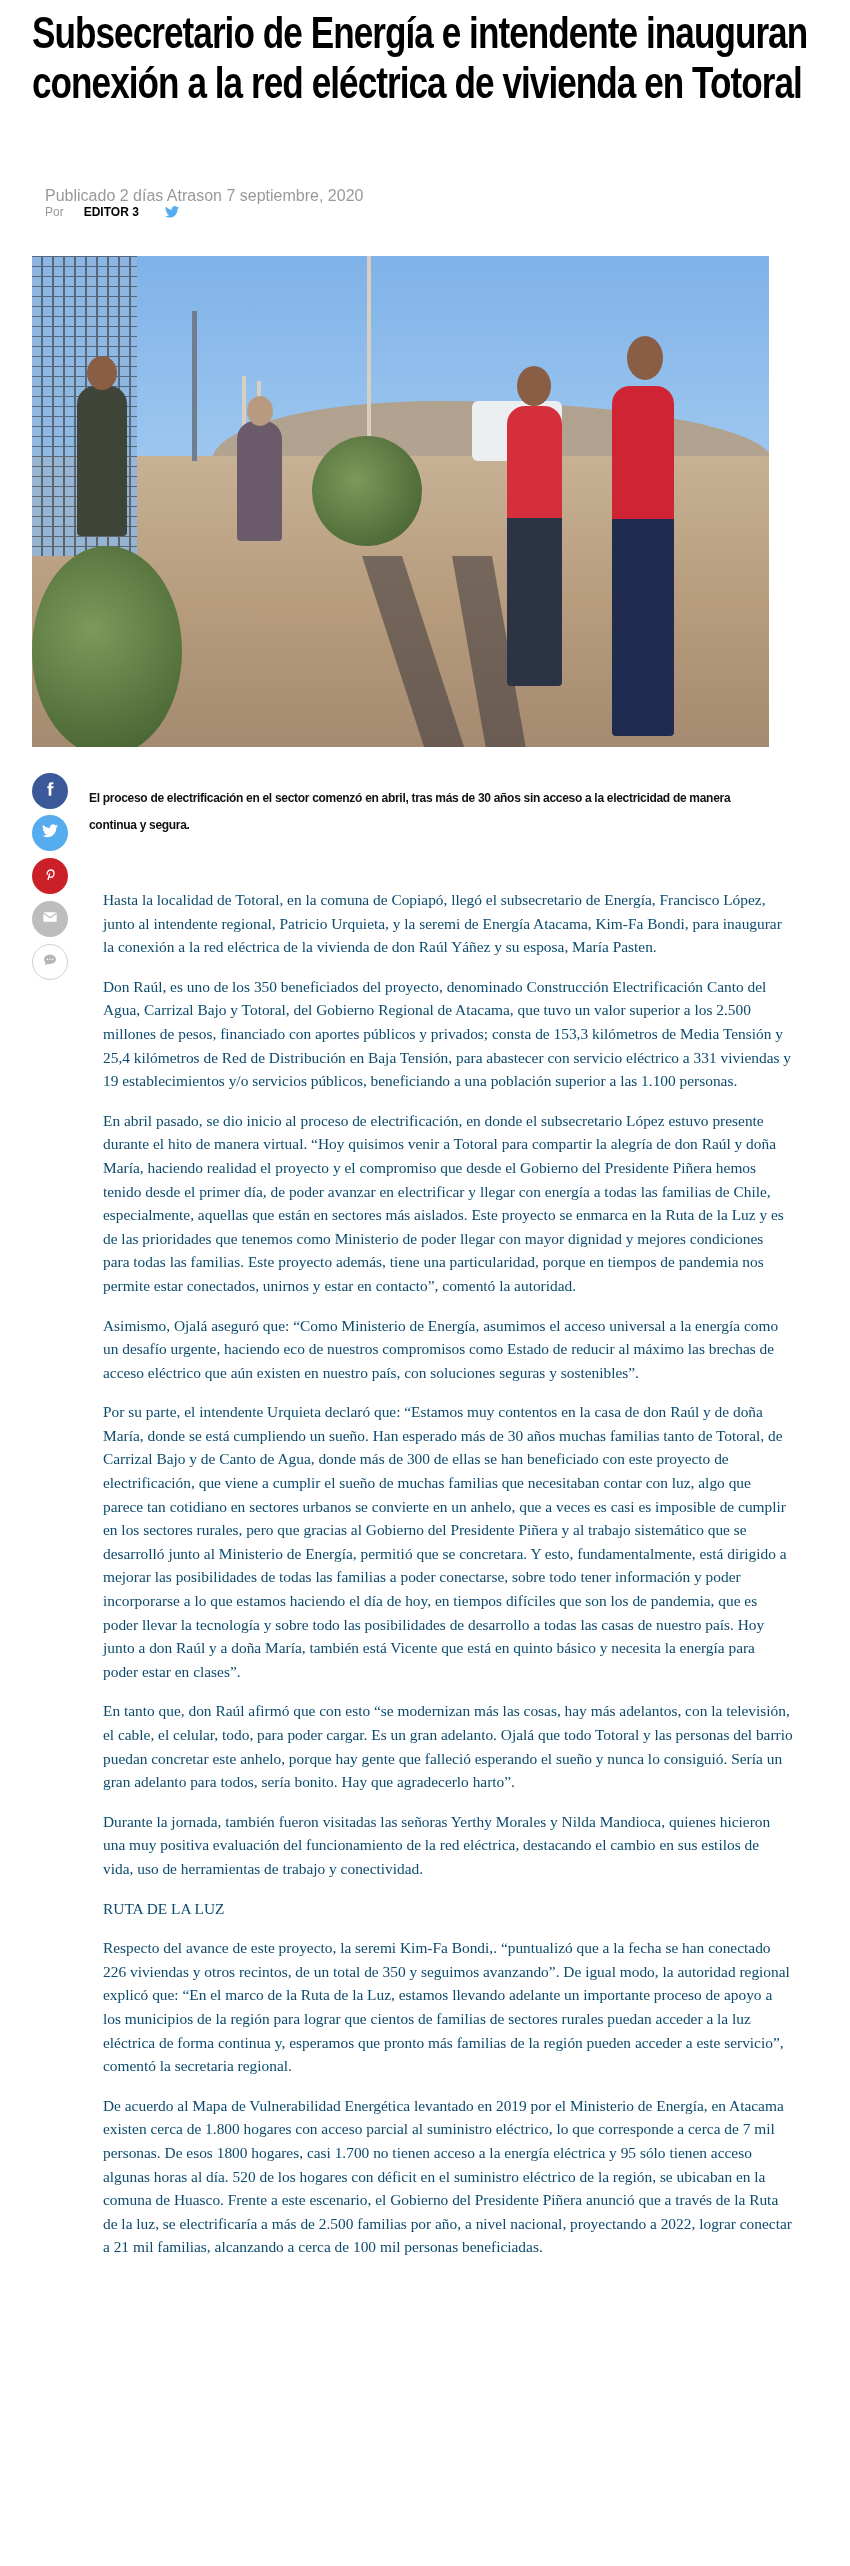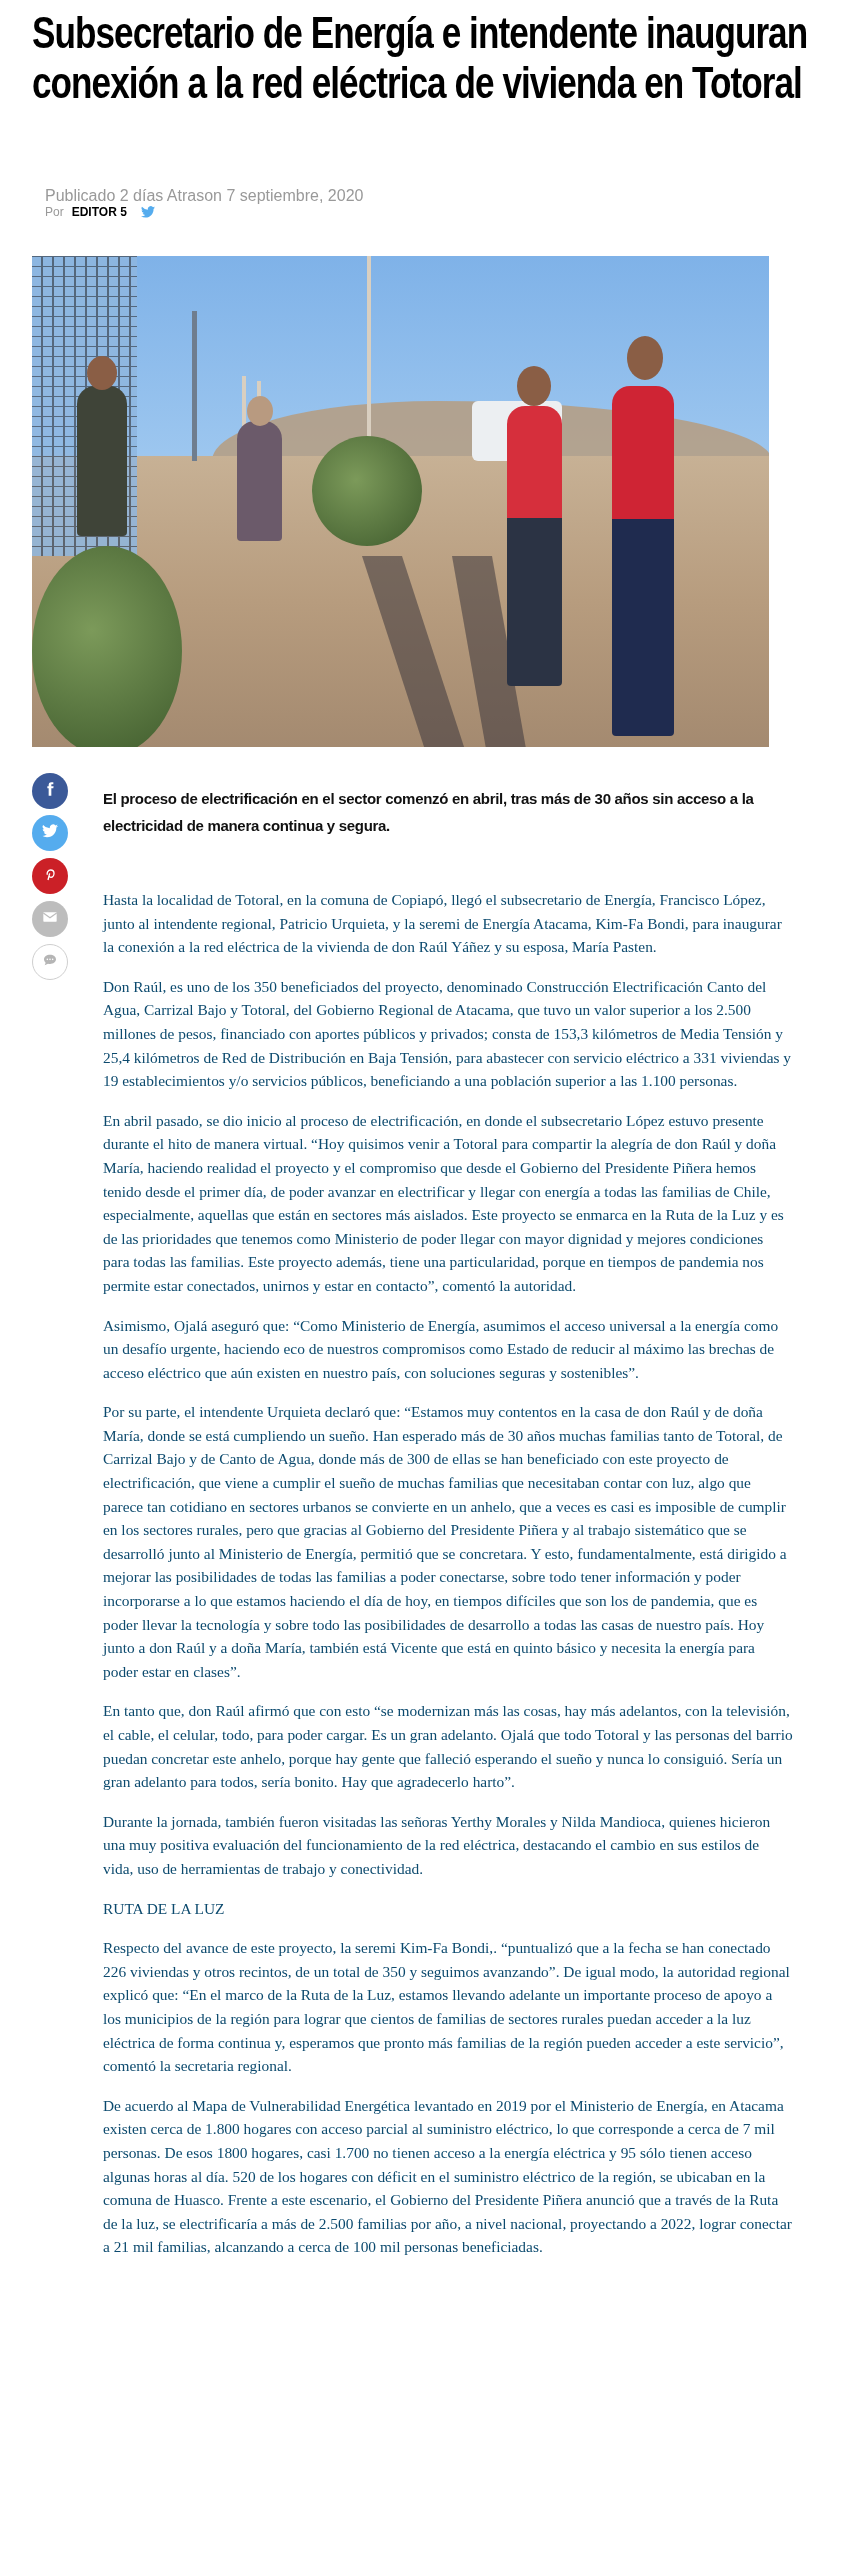--- a/index.html
+++ b/index.html
@@ -6,21 +6,21 @@
   body { width: 850px; height: 2566px; position: relative; overflow: hidden; color: #111; }
 
   .title {
     position: absolute; left: 32px; top: 8px; width: 800px; margin: 0;
     font-family: "Liberation Sans", sans-serif; font-weight: 700;
     font-size: 45px; line-height: 50px; letter-spacing: -1.2px;
     transform: scaleX(0.78); transform-origin: left top; width: 1040px;
     color: #000;
   }
   .meta { position: absolute; left: 45px; top: 187px; font-family: "Liberation Sans", sans-serif; font-size: 16px; color: #999; }
-  .byline { position: absolute; left: 45px; top: 205px; font-family: "Liberation Sans", sans-serif; font-size: 12px; color: #999; display: flex; align-items: center; gap: 8px; }
+  .byline { position: absolute; left: 45px; top: 205px; font-family: "Liberation Sans", sans-serif; font-size: 12px; color: #999; display: flex; align-items: center; gap: 20px; }
   .byline .author { color: #000; font-weight: 700; text-decoration: none; }
   .byline .tw { display: inline-block; width: 14px; height: 12px; margin-left: 6px; }
 
   .photo {
     position: absolute; left: 32px; top: 256px; width: 737px; height: 491px; overflow: hidden;
     background: linear-gradient(180deg, #7fb2e8 0%, #9cc6ef 40%, #c9c7b5 55%, #c4a98a 62%, #bfa88e 100%);
   }
   .photo .hills { position: absolute; left: 180px; top: 145px; width: 560px; height: 60px; background: #b89a78; border-radius: 40% 60% 0 0 / 100% 100% 0 0; opacity: .8; }
   .photo .ground { position: absolute; left: 0; top: 200px; width: 737px; height: 291px; background: linear-gradient(180deg, #c7b195 0%, #b79c7e 50%, #a48a70 100%); }
   .photo .fence { position: absolute; left: 0; top: 0; width: 105px; height: 300px;
@@ -34,39 +34,39 @@
 
   .share { position: absolute; left: 32px; width: 36px; height: 36px; border-radius: 50%; display: flex; align-items: center; justify-content: center; cursor: pointer; }
   .share svg { width: 16px; height: 16px; }
   .share.fb { top: 773px; background: #3b5998; }
   .share.tw2 { top: 815px; background: #55acee; }
   .share.pin { top: 858px; background: #cb2027; }
   .share.mail { top: 901px; background: #bdbdbd; }
   .share.comment { top: 944px; background: #fff; border: 1px solid #cfcfcf; box-sizing: border-box; }
 
   .lead {
-    position: absolute; left: 103px; top: 785px; width: 690px; margin: 0;
-    font-family: "Liberation Sans", sans-serif; font-weight: 700; font-size: 15px; line-height: 27px; color: #111;
+    position: absolute; left: 89px; top: 785px; width: 690px; margin: 0;
+    font-family: "Liberation Sans", sans-serif; font-weight: 700; font-size: 12px; line-height: 27px; color: #111;
     letter-spacing: -0.3px;
   }
 
   .body { position: absolute; left: 103px; top: 888px; width: 690px; font-family: "Liberation Serif", serif; font-size: 15.4px; line-height: 23.6px; color: #0c4a6e; }
   .body p { margin: 0 0 16px 0; }
   .body p.subhead { }
 </style>
 </head>
 <body>
 
 <h1 class="title">Subsecretario de Energía e intendente inauguran conexión a la red eléctrica de vivienda en Totoral</h1>
 
 <div class="meta">Publicado 2 días Atrason 7 septiembre, 2020</div>
 
 <div class="byline">
   <span>Por</span>
-  <a class="author" href="#">EDITOR 5</a>
+  <a class="author" href="#">EDITOR 3</a>
   <span class="tw">
     <svg viewBox="0 0 24 20" width="14" height="12">
         <path fill="#55acee" d="M24 2.4a9.8 9.8 0 0 1-2.8.8A4.9 4.9 0 0 0 23.3.4a9.8 9.8 0 0 1-3.1 1.2A4.9 4.9 0 0 0 11.8 6 14 14 0 0 1 1.7.9a4.9 4.9 0 0 0 1.5 6.6 4.9 4.9 0 0 1-2.2-.6v.1a4.9 4.9 0 0 0 3.9 4.8 4.9 4.9 0 0 1-2.2.1 4.9 4.9 0 0 0 4.6 3.4A9.9 9.9 0 0 1 0 17.3 14 14 0 0 0 7.5 19.5c9.1 0 14-7.5 14-14v-.6A10 10 0 0 0 24 2.4z"></path>
       </svg>
   </span>
 </div>
 
 <div class="photo" role="img" aria-label="Autoridades conversan con vecinos frente a una vivienda en Totoral">
   <div class="hills"></div>
   <div class="ground"></div>

